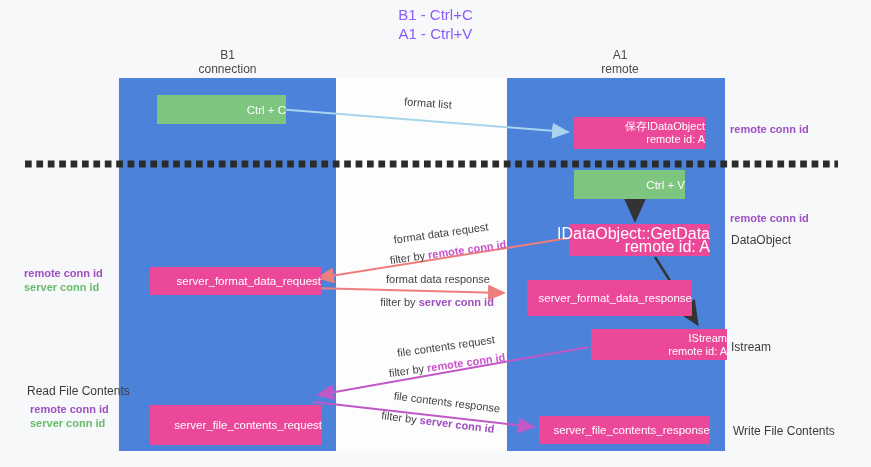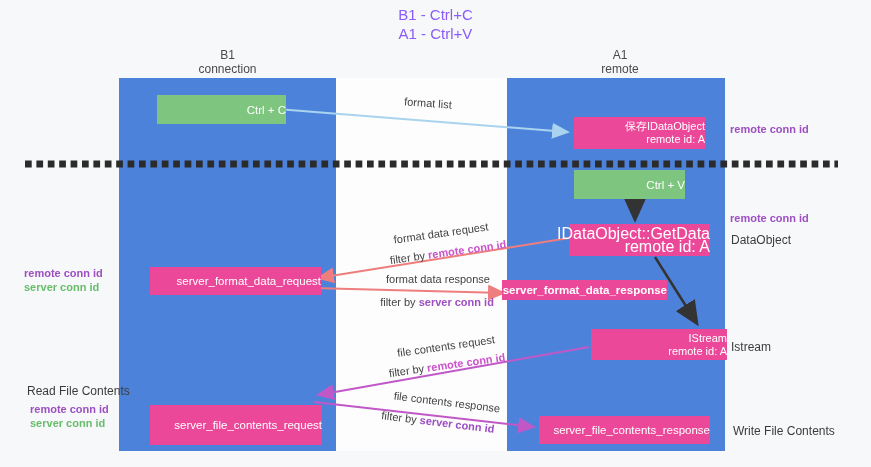--- a/index.html
+++ b/index.html
@@ -105,21 +105,21 @@
 
   <div class="abs node orange" style="left:569px;top:224px;width:131px;height:32px;font-size:16px;line-height:13px;">
     <span>IDataObject::GetData</span>
     <span>remote id: A</span>
   </div>
 
   <div class="abs node orange" style="left:150px;top:267px;width:161px;height:28px;">
     <span>server_format_data_request</span>
   </div>
 
-  <div class="abs node orange" style="left:502px;top:280px;width:155px;height:20px;font-weight:bold;">
+  <div class="abs node orange" style="left:527px;top:280px;width:155px;height:36px;">
     <span>server_format_data_response</span>
   </div>
 
   <div class="abs node orange" style="left:591px;top:329px;width:126px;height:31px;font-size:11px;line-height:13px;">
     <span>IStream</span>
     <span>remote id: A</span>
   </div>
 
   <div class="abs node orange" style="left:150px;top:361px;width:162px;height:40px;margin-top:44px;">
     <span>server_file_contents_request</span>

